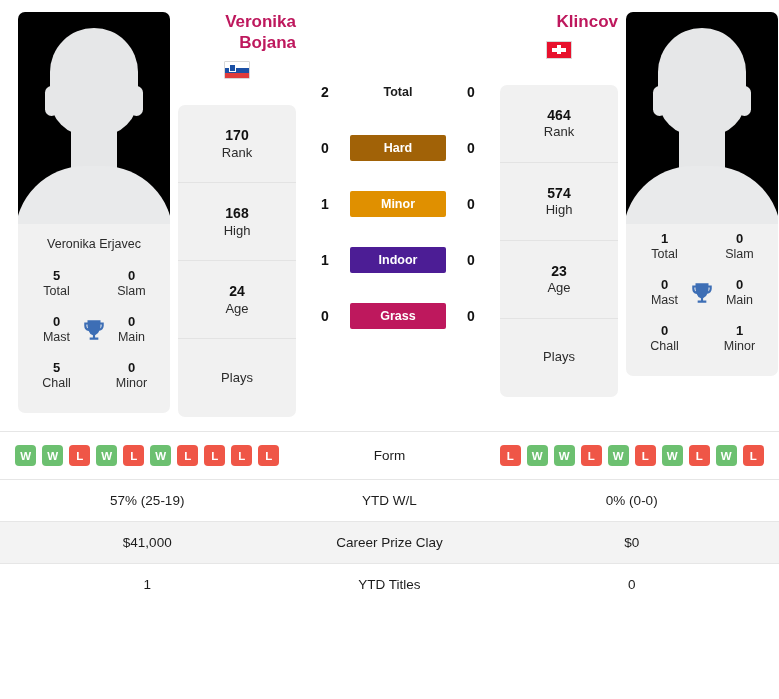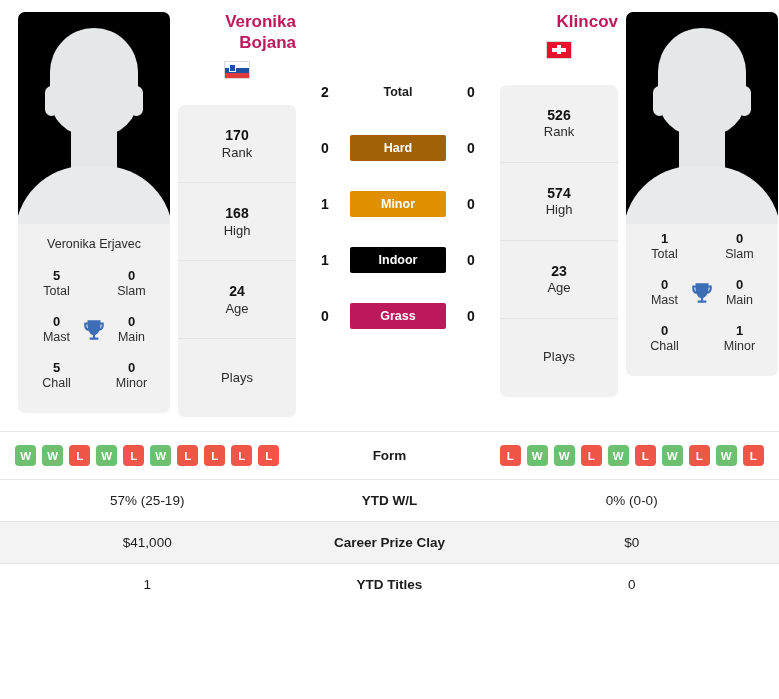--- a/index.html
+++ b/index.html
@@ -224,21 +224,21 @@
   .cmp-table tr { border-top: 1px solid #e6e6e6; }
   .cmp-table tr.alt { background: #f3f3f3; }
   .cmp-table td {
     padding: 13px 6px;
     text-align: center;
     font-size: 13.5px;
     color: #1c1c1c;
     vertical-align: middle;
   }
   .cmp-table td.mid {
-    font-weight: bold;
+    font-weight: normal;
     font-size: 13.5px;
     width: 190px;
   }
   .form-strip {
     display: flex;
     justify-content: center;
     gap: 6px;
   }
   .form-badge {
     width: 21px; height: 21px;
@@ -352,21 +352,21 @@
         <div class="surface-badge" style="background:#a16207">Hard</div>
         <div class="h2h-score">0</div>
       </div>
       <div class="h2h-row">
         <div class="h2h-score">1</div>
         <div class="surface-badge" style="background:#e09000">Minor</div>
         <div class="h2h-score">0</div>
       </div>
       <div class="h2h-row">
         <div class="h2h-score">1</div>
-        <div class="surface-badge" style="background:#000000">Indoor</div>
+        <div class="surface-badge" style="background:#4c1d95">Indoor</div>
         <div class="h2h-score">0</div>
       </div>
       <div class="h2h-row">
         <div class="h2h-score">0</div>
         <div class="surface-badge" style="background:#be185d">Grass</div>
         <div class="h2h-score">0</div>
       </div>
     </div>
 
     <div class="name-col">
@@ -374,21 +374,21 @@
         <div>Klincov</div>
       </div>
       <div class="flag-wrap">
         <div class="flag flag-ch">
           <div class="flag-ch-v"></div>
             <div class="flag-ch-h"></div>
         </div>
       </div>
       <div class="stat-stack" style="margin-top:26px;">
         <div class="stat-block">
-          <div class="stat-val">526</div>
+          <div class="stat-val">464</div>
           <div class="stat-lab">Rank</div>
         </div>
         <div class="stat-block">
           <div class="stat-val">574</div>
           <div class="stat-lab">High</div>
         </div>
         <div class="stat-block">
           <div class="stat-val">23</div>
           <div class="stat-lab">Age</div>
         </div>

